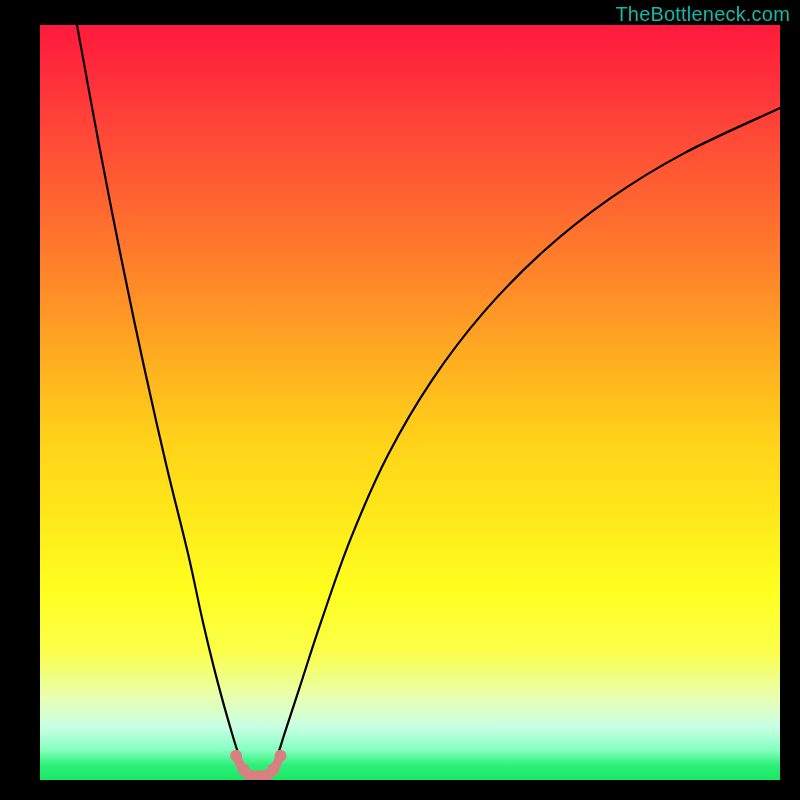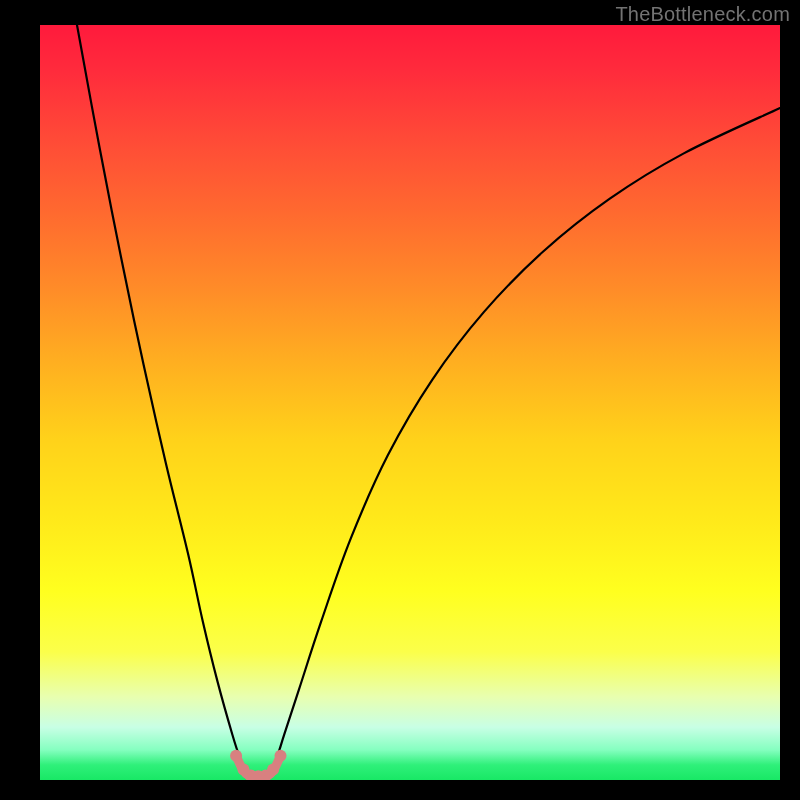--- a/index.html
+++ b/index.html
@@ -36,21 +36,21 @@
       #c8ffe5 93%,
       #85ffc0 96%,
       #2ff07a 98%,
       #18e865 100%
     );
   }
   #watermark {
     position: absolute;
     top: 3px;
     right: 10px;
-    color: #737373;
+    color: #14b8a6;
     font-size: 20px;
     letter-spacing: 0.2px;
     font-weight: 500;
     user-select: none;
   }
 </style>
 </head>
 <body>
 
 <div id="frame">

